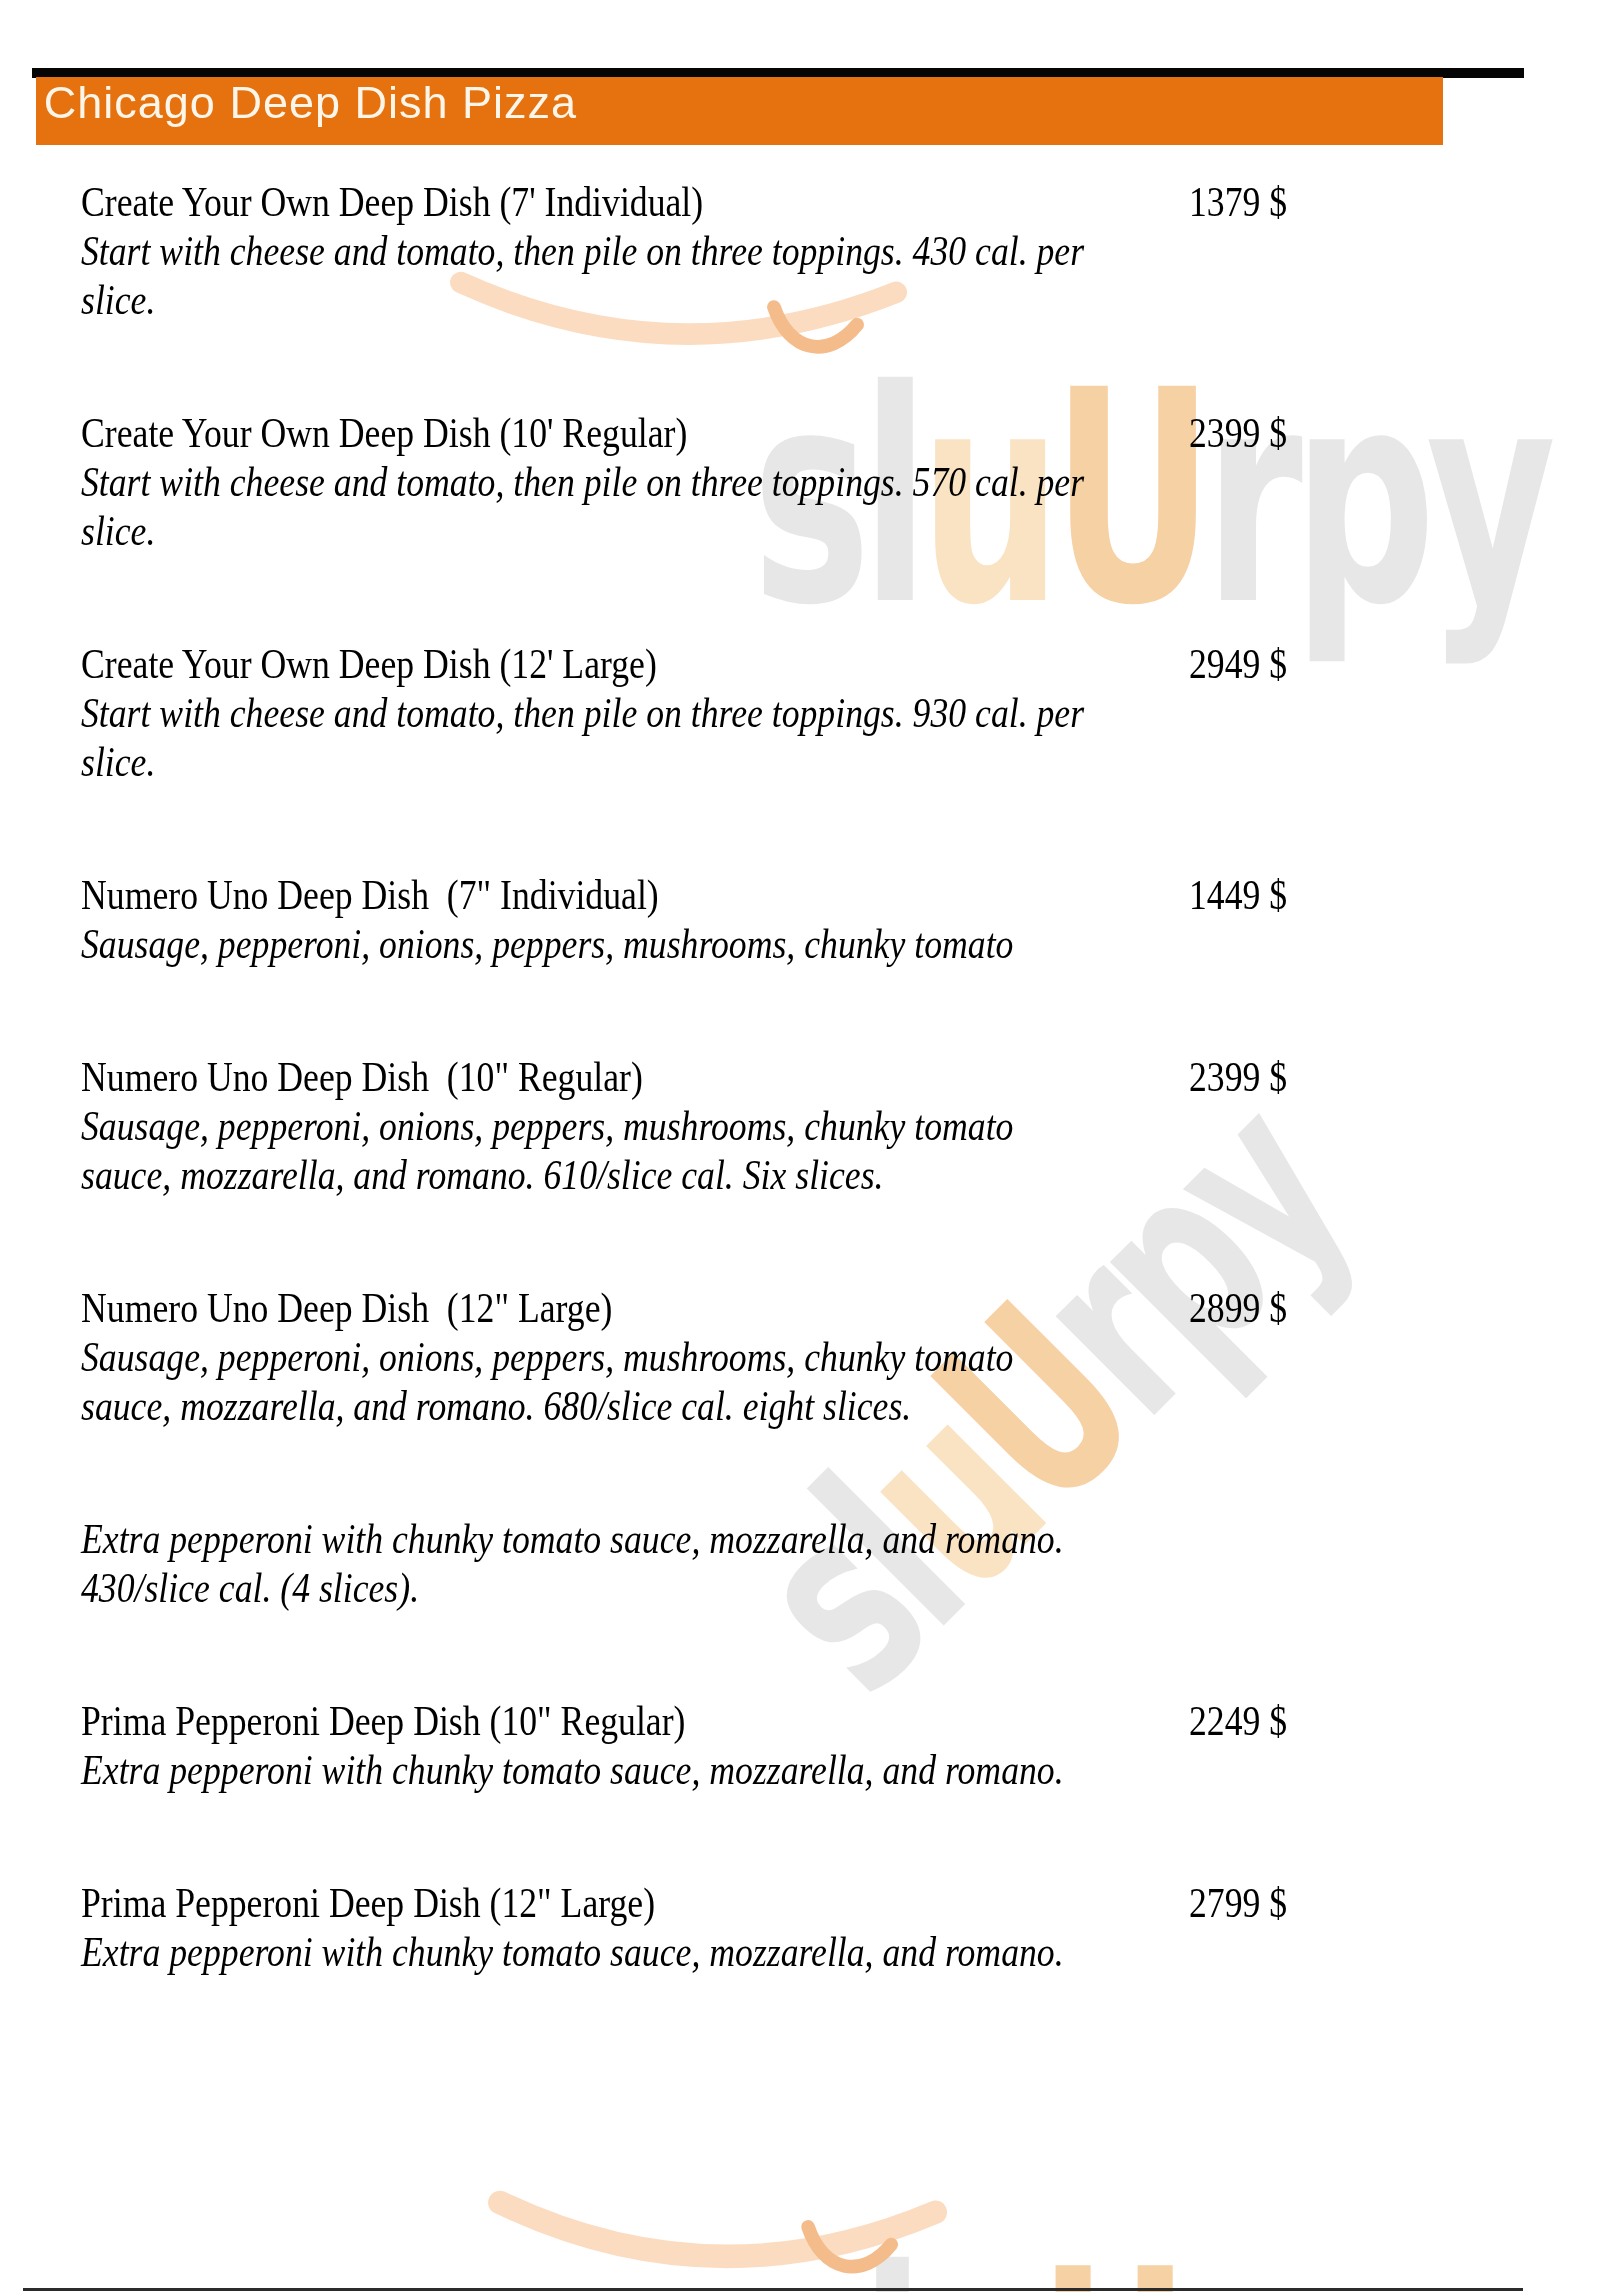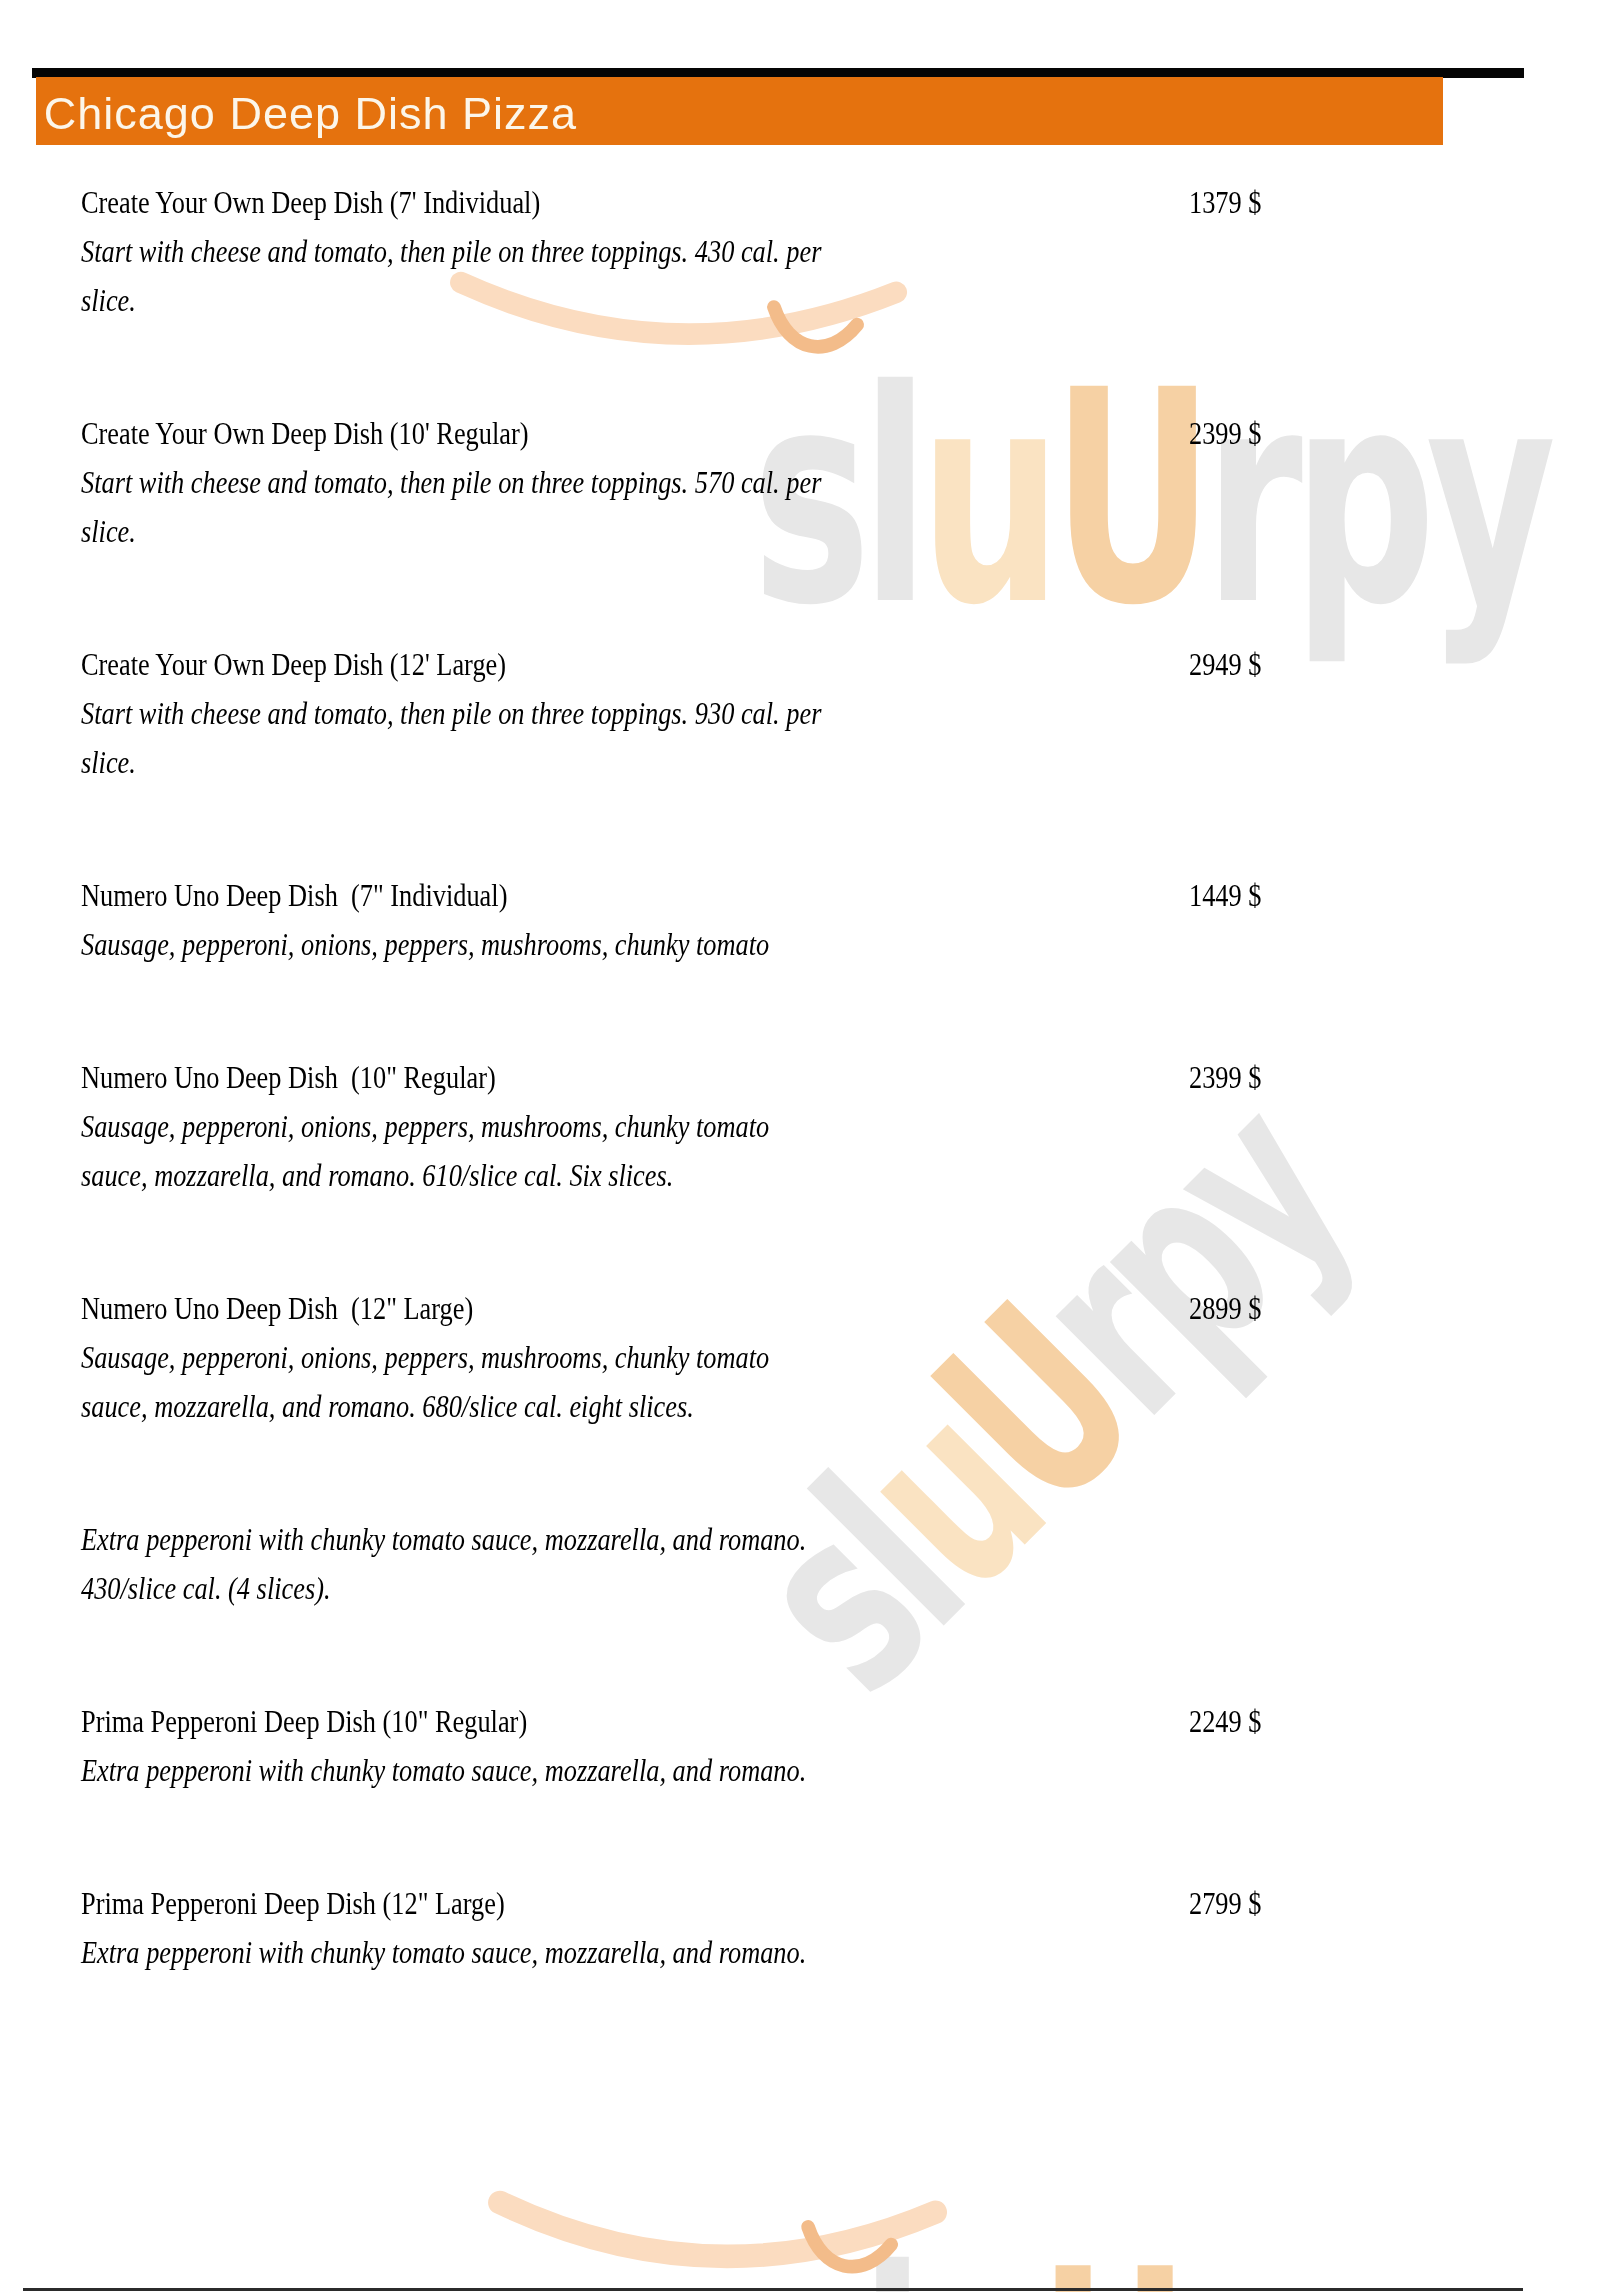--- a/index.html
+++ b/index.html
@@ -2,27 +2,27 @@
 <html style="--header-orange: #e5720e; --top-bar: #050505; --header-text: #fcf6ea; --watermark-gray: #e7e7e7; --watermark-peach-light: #fae3c2; --watermark-peach: #f6d1a4; --smile: #fbdcc0; --smile-tongue: #f3bc8a;"><head>
 <meta charset="utf-8">
 <style>
   html,body{margin:0;padding:0;background:#ffffff;}
   .page{
     position:relative;width:1621px;height:2293px;background:#ffffff;overflow:hidden;
     font-family:"Liberation Serif","DejaVu Serif",serif;color:#000;
   }
   
   .topbar{position:absolute;left:32px;top:68px;width:1492px;height:9.8px;background:var(--top-bar,#050505);z-index:3;}
-  .header{position:absolute;left:36px;top:77px;width:1407px;height:68px;background:var(--header-orange,#e5720e);z-index:3;display:flex;align-items:flex-end;}
+  .header{position:absolute;left:36px;top:77px;width:1407px;height:68px;background:var(--header-orange,#e5720e);z-index:3;display:flex;align-items:flex-start;}
   .header-text{
     font-family:"Liberation Sans","DejaVu Sans",sans-serif;font-size:45px;letter-spacing:1px;
     color:var(--header-text,#fcf6ea);padding-left:7.8px;padding-bottom:4.9px;white-space:pre;
   }
   
-  .items{position:absolute;left:81px;top:178px;width:1362px;z-index:2;font-size:31px;line-height:49px;}
+  .items{position:absolute;left:81px;top:178px;width:1362px;z-index:2;font-size:42px;line-height:49px;}
   .txt{display:inline-block;transform:scaleX(0.85);transform-origin:0 50%;white-space:pre;}
   .item{margin-bottom:84px;}
   .row{position:relative;height:49px;}
   .price{position:absolute;left:1108px;top:0;}
   .dline{height:49px;font-style:italic;}
   
   .wm{position:absolute;z-index:0;font-family:"DejaVu Sans","Liberation Sans",sans-serif;font-weight:700;line-height:1;white-space:pre;}
   .wm-text{display:inline-block;letter-spacing:-0.05em;transform:scaleX(0.68);transform-origin:0 0;}
   .wm .g{color:var(--watermark-gray,#e7e7e7);}
   .wm .u{color:var(--watermark-peach-light,#fae3c2);}

